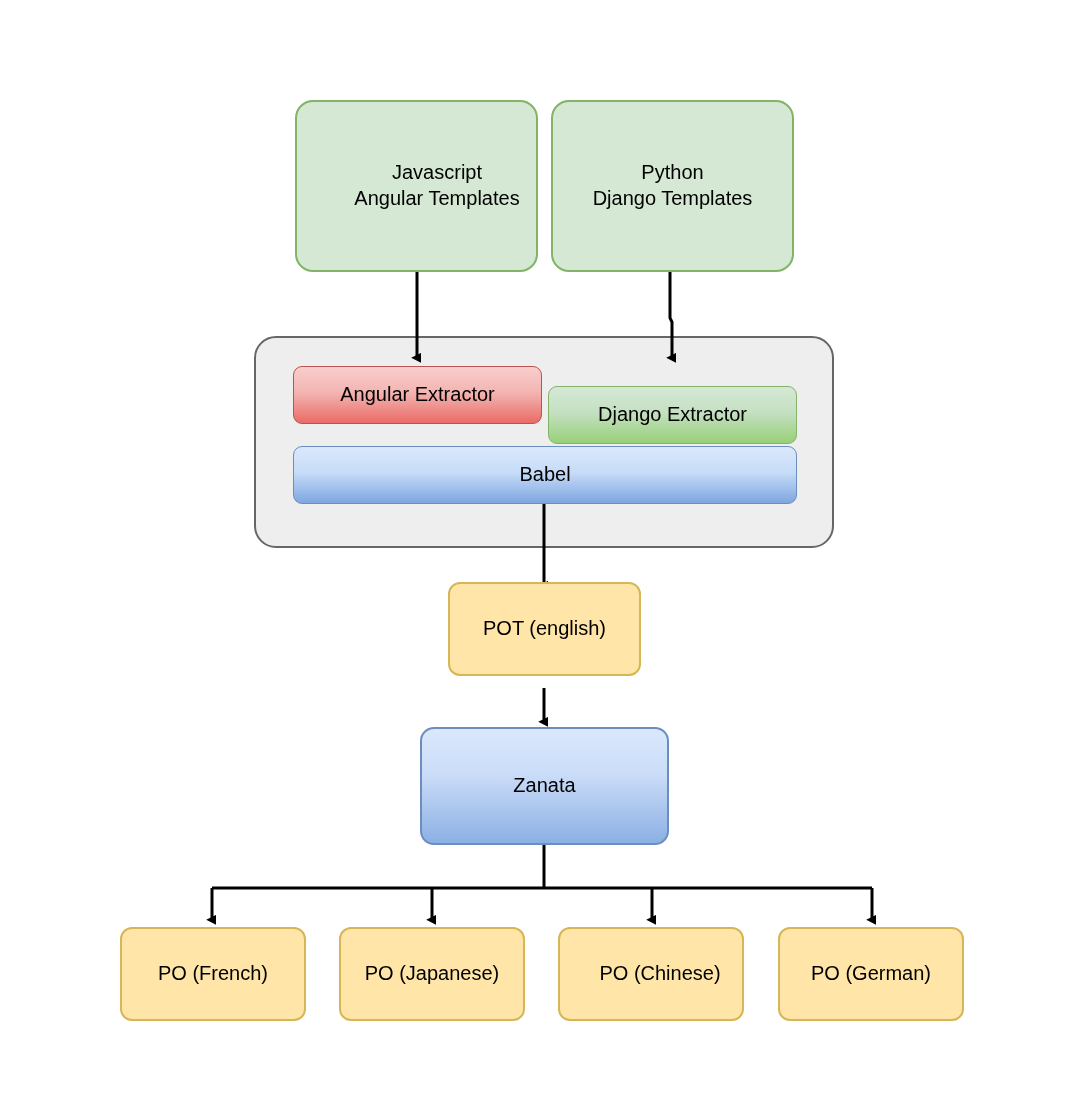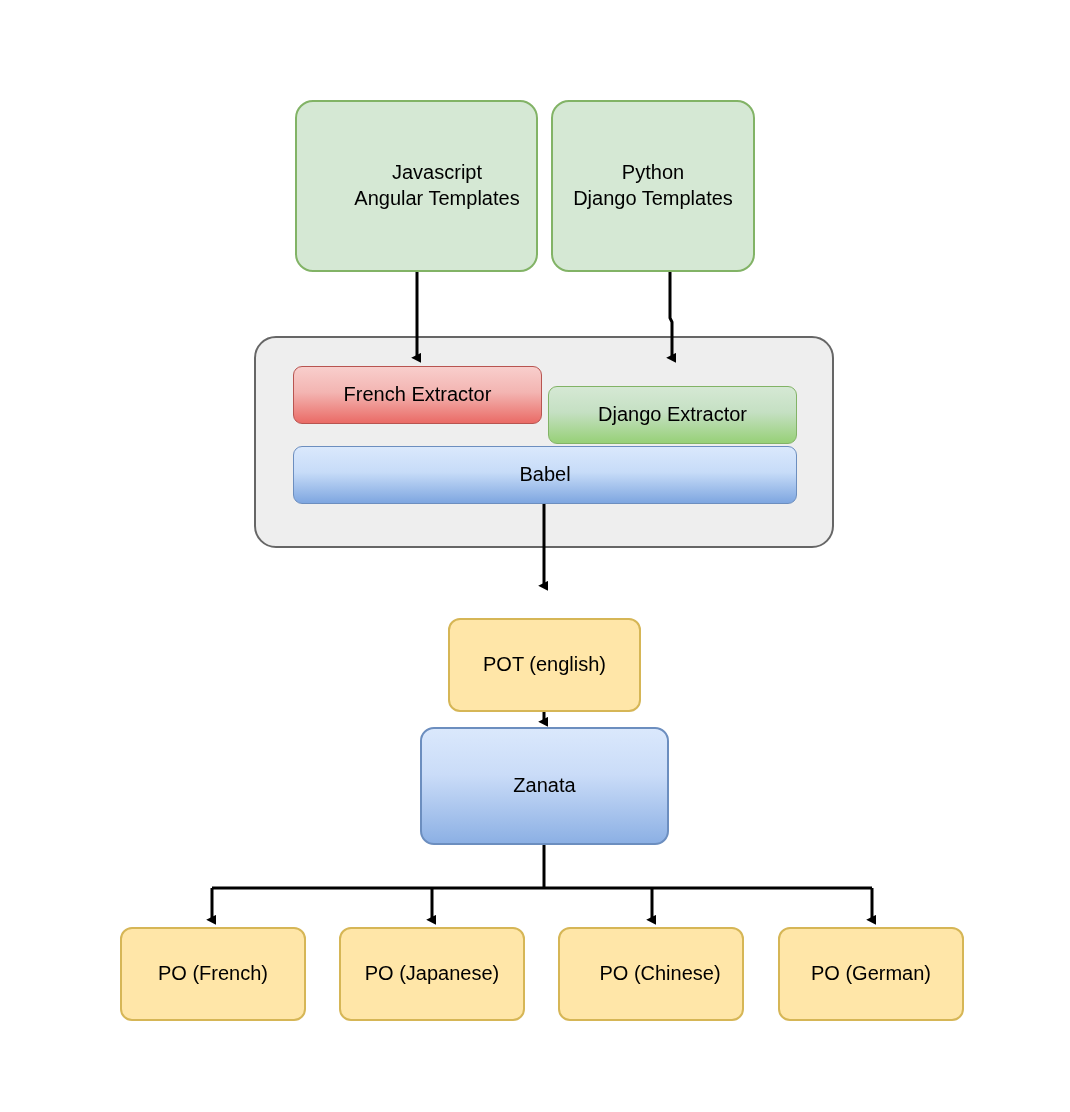--- a/index.html
+++ b/index.html
@@ -144,32 +144,32 @@
       <path d="M 652 888 L 652 920" stroke="#000000" stroke-width="3" fill="none" marker-end="url(#arrowhead)"></path>
     </g>
     <g>
       <path d="M 872 888 L 872 920" stroke="#000000" stroke-width="3" fill="none" marker-end="url(#arrowhead)"></path>
     </g>
   </svg>
 
   <div class="node node-source" style="left:295px; top:100px; width:243px; height:172px;padding-left:41px;">Javascript
 Angular Templates</div>
 
-  <div class="node node-source" style="left:551px; top:100px; width:204px; height:172px;">Python
+  <div class="node node-source" style="left:551px; top:100px; width:243px; height:172px;">Python
 Django Templates</div>
 
   <div class="group-box" style="left:254px; top:336px; width:580px; height:212px;"></div>
 
-  <div class="node node-red" style="left:293px; top:366px; width:249px; height:58px;">French Extractor</div>
+  <div class="node node-red" style="left:293px; top:366px; width:249px; height:58px;">Angular Extractor</div>
 
   <div class="node node-green-g" style="left:548px; top:386px; width:249px; height:58px;">Django Extractor</div>
 
   <div class="node node-blue-g" style="left:293px; top:446px; width:504px; height:58px;">Babel</div>
 
-  <div class="node node-yellow" style="left:448px; top:618px; width:193px; height:94px;">POT (english)</div>
+  <div class="node node-yellow" style="left:448px; top:582px; width:193px; height:94px;">POT (english)</div>
 
   <div class="node node-zanata" style="left:420px; top:727px; width:249px; height:118px;">Zanata</div>
 
   <div class="node node-yellow" style="left:120px; top:927px; width:186px; height:94px;">PO (French)</div>
 
   <div class="node node-yellow" style="left:339px; top:927px; width:186px; height:94px;">PO (Japanese)</div>
 
   <div class="node node-yellow" style="left:558px; top:927px; width:186px; height:94px;padding-left:18px;">PO (Chinese)</div>
 
   <div class="node node-yellow" style="left:778px; top:927px; width:186px; height:94px;">PO (German)</div>

